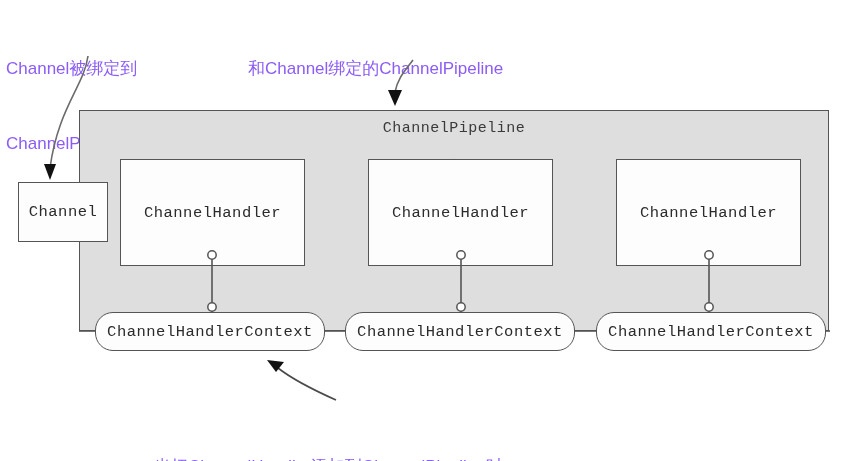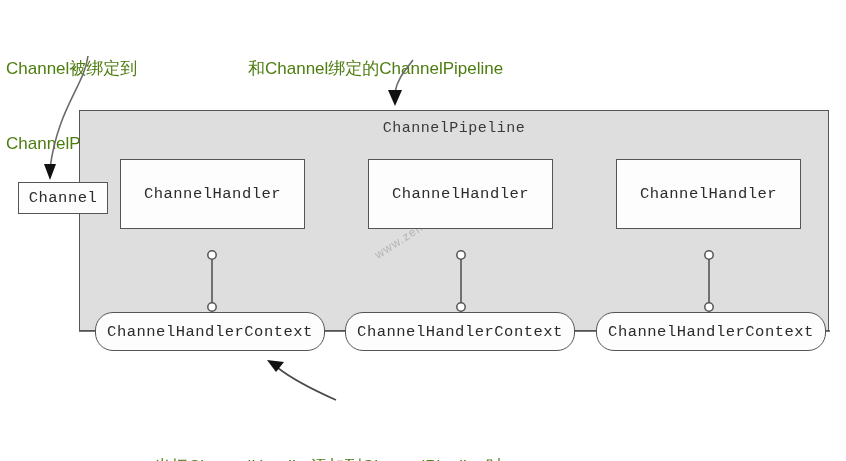--- a/index.html
+++ b/index.html
@@ -15,21 +15,21 @@
     width: 846px;
     height: 461px;
     background: #ffffff;
     overflow: hidden;
   }
   .annot {
     position: absolute;
     font-family: "Liberation Sans", sans-serif;
     font-size: 17px;
     line-height: 25px;
-    color: #4d7c0f;
+    color: #8b5cf6;
     white-space: pre;
     letter-spacing: 0px;
   }
   #annot-channel-binding { left: 6px; top: 6px; }
   #annot-pipeline-contains { left: 248px; top: 6px; }
   #annot-context-created {
     left: 154px;
     top: 404px;
     text-align: center;
   }
@@ -68,33 +68,33 @@
     border: 1.6px solid #555555;
     box-sizing: border-box;
     display: flex;
     align-items: center;
     justify-content: center;
     font-family: "Liberation Mono", monospace;
     color: #2b2b2b;
     letter-spacing: 0.5px;
   }
   .handler {
-    height: 70px;
+    height: 107px;
     font-size: 15.5px;
   }
   .ctx {
     height: 39px;
     font-size: 15.5px;
     border-radius: 18px;
   }
   .channel-node {
     left: 18px;
     top: 182px;
     width: 90px;
-    height: 32px;
+    height: 60px;
     font-size: 15.5px;
     font-family: Liberation Mono, monospace;
   }
   #handler-0 { left: 120px; top: 159px; width: 185px; }
   #handler-1 { left: 368px; top: 159px; width: 185px; }
   #handler-2 { left: 616px; top: 159px; width: 185px; }
   #ctx-0 { left: 95px; top: 312px; width: 230px; }
   #ctx-1 { left: 345px; top: 312px; width: 230px; }
   #ctx-2 { left: 596px; top: 312px; width: 230px; }
   .watermark {

